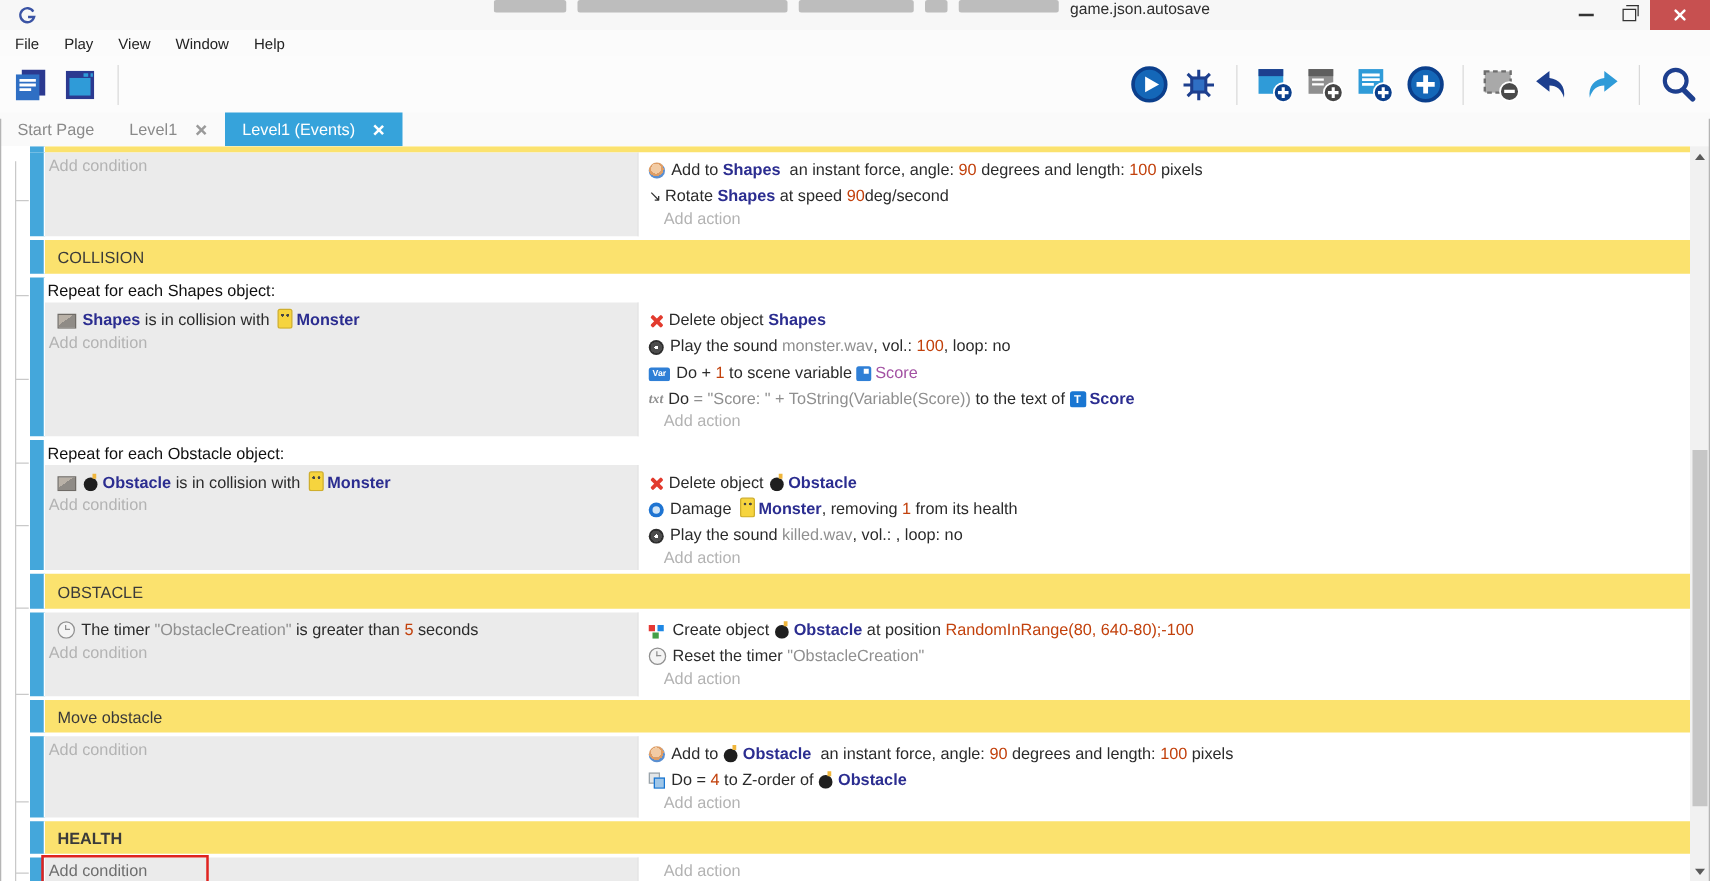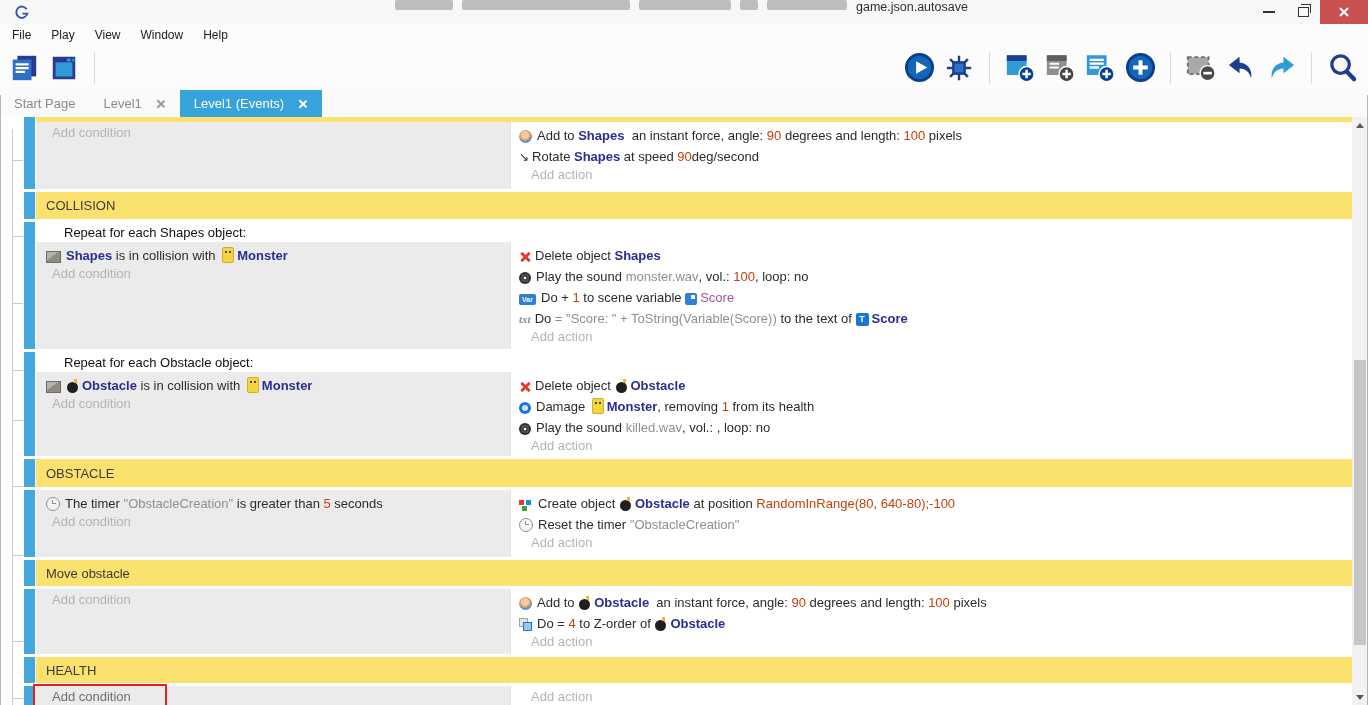--- a/index.html
+++ b/index.html
@@ -43,27 +43,27 @@
   .eventsheet{position:absolute;top:117px;left:0;right:0;bottom:0;background:#fff;padding:0 16px 0 24px;overflow:hidden}
   .brtrunk{position:absolute;left:12px;top:12px;bottom:0;width:1px;background:#c9c9c9}
   .brtick{position:absolute;left:12px;width:11px;height:1px;background:#c9c9c9}
   .block{display:flex;margin-bottom:3px;position:relative}
   .bluebar{width:11px;flex:none;background:#44a7db;border-right:1px solid #fff}
   .bbody{flex:1;display:flex;flex-direction:column;min-width:0}
   .block.hdr .bbody{background:#fbe26e;justify-content:center}
   .block.strip{margin-bottom:0}
   .block.strip .bbody{background:#fbe26e}
   .hlabel{padding-left:10px;font-size:13px;color:#3a3a3a}
-  .repeat{height:20px;display:flex;align-items:center;padding-left:28px;font-size:13px;color:#101010;background:#fff}
+  .repeat{height:20px;display:flex;align-items:center;padding-left:2px;font-size:13px;color:#101010;background:#fff}
   .cols{display:flex;flex:1}
   .cond{width:474px;flex:none;background:#ebebeb;border-right:1px solid #e2e2e2;display:flex;flex-direction:column}
   .acts{flex:1;background:#fff;display:flex;flex-direction:column;min-width:0}
   .line{height:21px;display:flex;align-items:flex-end;padding-left:8px;font-size:13px;color:#2b2b2b;white-space:nowrap;overflow:hidden}
   .cond .line{padding-left:10px}
-  .ph{height:20px;display:flex;align-items:center;padding-left:16px;font-size:13px;color:#b3b3b3}
+  .ph{height:20px;display:flex;align-items:center;padding-left:3px;font-size:13px;color:#b3b3b3}
   .acts .ph{padding-left:20px}
   .ph.dark{color:#6e6e6e}
   .sg{white-space:pre}
   .s-o{color:#2b2d90;font-weight:bold}
   .s-g{color:#c2410c}
   .s-y{color:#8f8f8f}
   .s-p{color:#a352a3}
   
   .ic{display:inline-block;vertical-align:middle;margin-right:5px;position:relative;flex:none}
   .force-icon{width:13px;height:13px;border-radius:50%;
@@ -465,21 +465,21 @@
                 <span class="sg s-g">4</span>
                 <span class="sg"> to Z-order of </span>
                 <span class="ic obstacle-icon"></span>
                 <span class="sg s-o">Obstacle</span>
               </div>
               <div class="ph">Add action</div>
             </div>
           </div>
         </div>
       </div>
-      <div class="block hdr" style="min-height: 26px;">
+      <div class="block hdr" style="min-height: 26px; font-weight: bold;">
         <div class="bluebar"></div>
         <div class="bbody">
           <div class="hlabel">HEALTH</div>
         </div>
       </div>
       <div class="block" style="min-height: 24px;">
         <div class="bluebar"></div>
         <div class="bbody">
           <div class="cols">
             <div class="cond">

